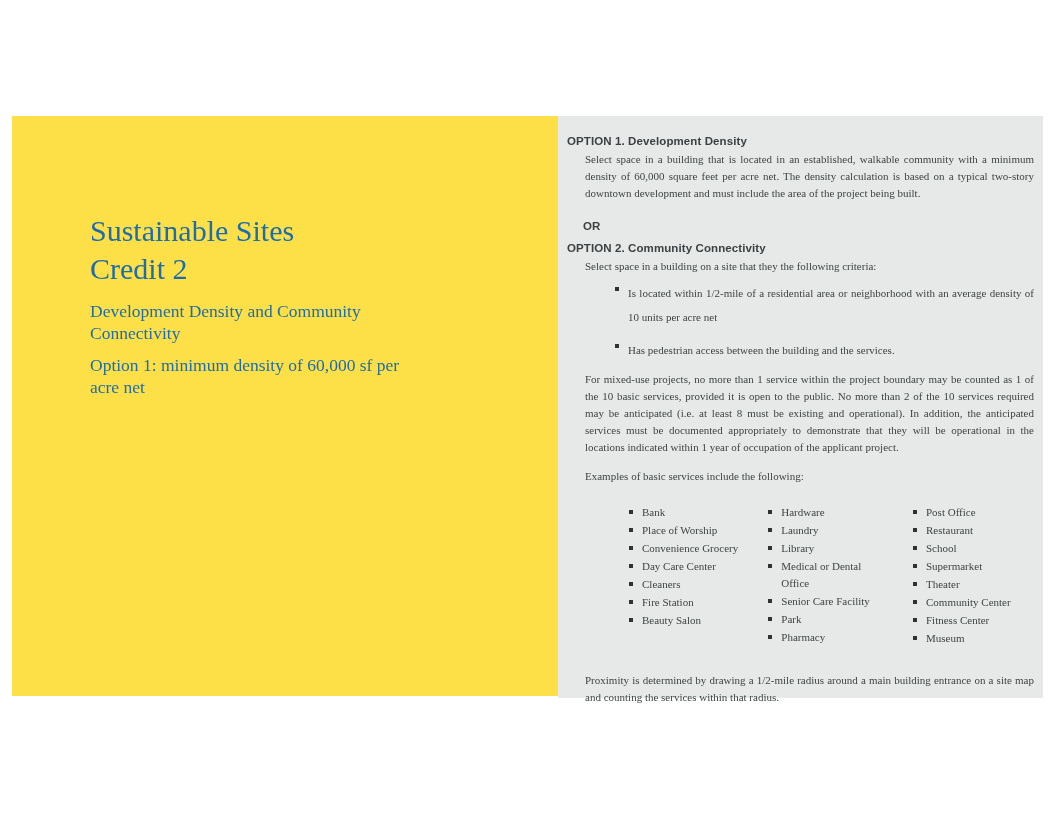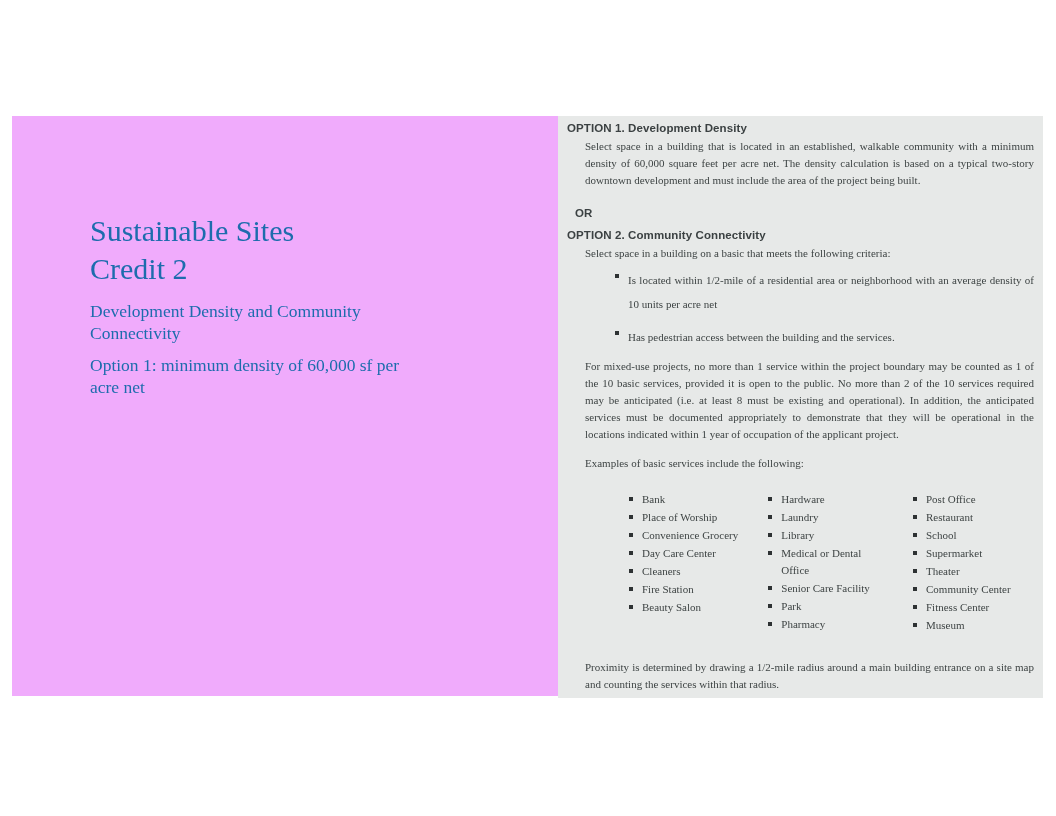--- a/index.html
+++ b/index.html
@@ -20,21 +20,21 @@
   .slide {
     position: absolute;
     left: 12px;
     top: 116px;
     display: flex;
   }
   
   .left-panel {
     width: 546px;
     height: 580px;
-    background: #f0abfc;
+    background: #fde047;
     box-sizing: border-box;
     padding: 96px 40px 0 78px;
     flex: none;
   }
   .slide-title {
     margin: 0 0 12px 0;
     font-family: "Liberation Serif", serif;
     font-weight: 400;
     font-size: 30px;
     line-height: 38px;
@@ -47,42 +47,42 @@
     color: #1d6cad;
     max-width: 342px;
   }
   .left-para { margin-top: 7px; }
   
   .right-panel {
     width: 485px;
     height: 582px;
     background: #e7e9e8;
     box-sizing: border-box;
-    padding: 5px 9px 0 9px;
+    padding: 18px 9px 0 9px;
     flex: none;
     color: #3e4444;
   }
   .opt-heading {
     margin: 0;
     font-family: "Liberation Sans", sans-serif;
     font-weight: 700;
     font-size: 11.5px;
     line-height: 15px;
     letter-spacing: 0.1px;
     color: #3b4142;
   }
   .opt2-heading { margin-top: 9px; }
   .rp-body {
     margin: 2px 0 0 18px;
     font-size: 11px;
     line-height: 17px;
     text-align: justify;
   }
   .or-label {
-    margin: 18px 0 0 8px;
+    margin: 18px 0 0 16px;
     font-family: "Liberation Sans", sans-serif;
     font-weight: 700;
     font-size: 11.5px;
     color: #3b4142;
   }
   .criteria {
     list-style: none;
     margin: 6px 0 0 48px;
     padding: 0;
     max-width: 420px;
@@ -143,21 +143,21 @@
       <p class="left-para">Option 1: minimum density of 60,000 sf per acre net</p>
     </div>
 
     <div class="right-panel">
       <h2 class="opt-heading">OPTION 1. Development Density</h2>
       <p class="rp-body">Select space in a building that is located in an established, walkable community with a minimum density of 60,000 square feet per acre net. The density calculation is based on a typical two-story downtown development and must include the area of the project being built.</p>
 
       <div class="or-label">OR</div>
 
       <h2 class="opt-heading opt2-heading">OPTION 2. Community Connectivity</h2>
-      <p class="rp-body">Select space in a building on a basic that meets the following criteria:</p>
+      <p class="rp-body">Select space in a building on a site that they the following criteria:</p>
 
       <ul class="criteria">
         <li><span class="sq"></span><span>Is located within 1/2-mile of a residential area or neighborhood with an average density of 10 units per acre net</span></li>
         <li><span class="sq"></span><span>Has pedestrian access between the building and the services.</span></li>
       </ul>
 
       <p class="rp-body mixed">For mixed-use projects, no more than 1 service within the project boundary may be counted as 1 of the 10 basic services, provided it is open to the public. No more than 2 of the 10 services required may be anticipated (i.e. at least 8 must be existing and operational). In addition, the anticipated services must be documented appropriately to demonstrate that they will be operational in the locations indicated within 1 year of occupation of the applicant project.</p>
       <p class="rp-body examples-intro">Examples of basic services include the following:</p>
 
       <div class="services">

